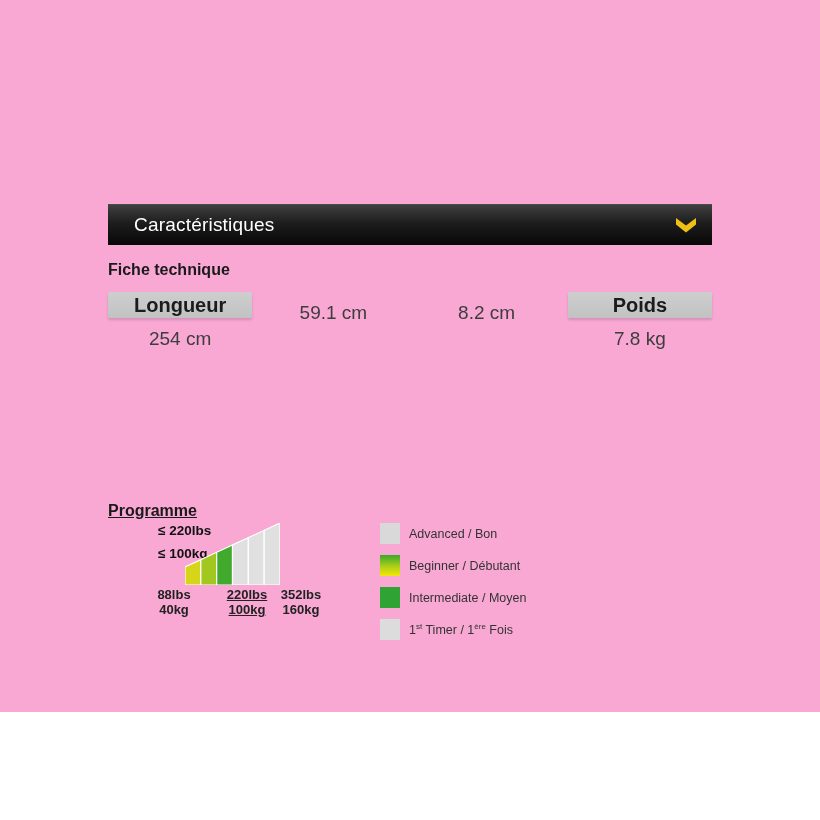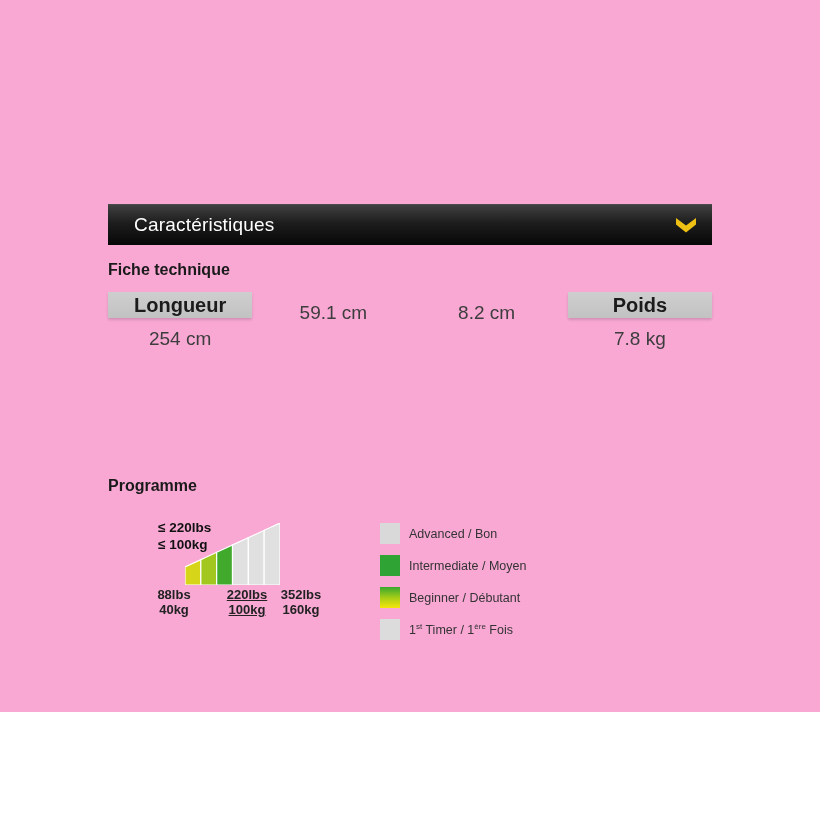--- a/index.html
+++ b/index.html
@@ -13,21 +13,21 @@
     background:linear-gradient(180deg,#404040 0%,#1d1d1d 45%,#070707 100%);
     border-top:1px solid #4a4a4a;
     display:flex;align-items:center;
     cursor:pointer;
   }
   .acc-title{color:#ffffff;font-size:19px;padding-left:26px;letter-spacing:.2px;}
   .acc-chevron{position:absolute;right:14px;top:50%;transform:translateY(-50%);width:24px;height:18px;}
   
   .sec-title{position:absolute;left:108px;font-size:16px;font-weight:700;color:#1a1a1a;}
   .fiche-title{top:261px;}
-  .prog-title{top:477px;}
+  .prog-title{top:502px;text-decoration:underline;}
   
   .trow{
     position:absolute;left:108px;width:604px;
     display:grid;grid-template-columns:repeat(4,1fr);gap:9px;align-items:start;
   }
   .trow1{top:292px;}
   .trow2{top:358px;}
   .cell{display:flex;flex-direction:column;}
   .hdr{
     min-height:26px;display:flex;align-items:center;justify-content:center;
@@ -37,21 +37,21 @@
     text-align:center;line-height:19px;white-space:pre-line;border-radius:1px;
   }
   .val{
     margin-top:11px;text-align:center;font-size:19px;color:#3d3d3d;
     line-height:19px;white-space:pre-line;
   }
   
   .chart{position:absolute;left:108px;top:513px;width:604px;height:115px;}
   .limit-label{
     position:absolute;left:50px;top:6px;font-size:13.5px;font-weight:700;color:#111111;
-    line-height:17px;white-space:pre-line;
+    line-height:23px;white-space:pre-line;
   }
   .wedge{position:absolute;left:77px;top:10px;}
   .tick{
     position:absolute;top:74px;width:70px;text-align:center;
     font-size:13px;font-weight:700;color:#222222;line-height:15px;
   }
   .tick-0{left:31px;}
   .tick-1{left:104px;text-decoration:underline;}
   .tick-2{left:158px;}
   .legend{position:absolute;left:272px;top:10px;display:flex;flex-direction:column;gap:11px;}
@@ -119,26 +119,26 @@
       <div>352lbs</div>
       <div>160kg</div>
     </div>
 
     <div class="legend">
       <div class="legend-item">
         <div class="swatch" style="background: rgb(217, 217, 217);"></div>
         <span class="legend-label">Advanced / Bon</span>
       </div>
       <div class="legend-item">
+        <div class="swatch" style="background: linear-gradient(rgb(58, 167, 46) 0%, rgb(168, 206, 23) 52%, rgb(246, 230, 10) 100%);"></div>
+        <span class="legend-label">Beginner / Débutant</span>
+      </div>
+      <div class="legend-item">
         <div class="swatch" style="background: rgb(47, 164, 53);"></div>
         <span class="legend-label">Intermediate / Moyen</span>
-      </div>
-      <div class="legend-item">
-        <div class="swatch" style="background: linear-gradient(rgb(58, 167, 46) 0%, rgb(168, 206, 23) 52%, rgb(246, 230, 10) 100%);"></div>
-        <span class="legend-label">Beginner / Débutant</span>
       </div>
       <div class="legend-item">
         <div class="swatch" style="background: rgb(220, 220, 220);"></div>
         <span class="legend-label"><span>1</span><sup>st</sup><span> Timer / 1</span><sup>ère</sup><span> Fois</span></span>
       </div>
     </div>
   </div>
 
 </div>
 

